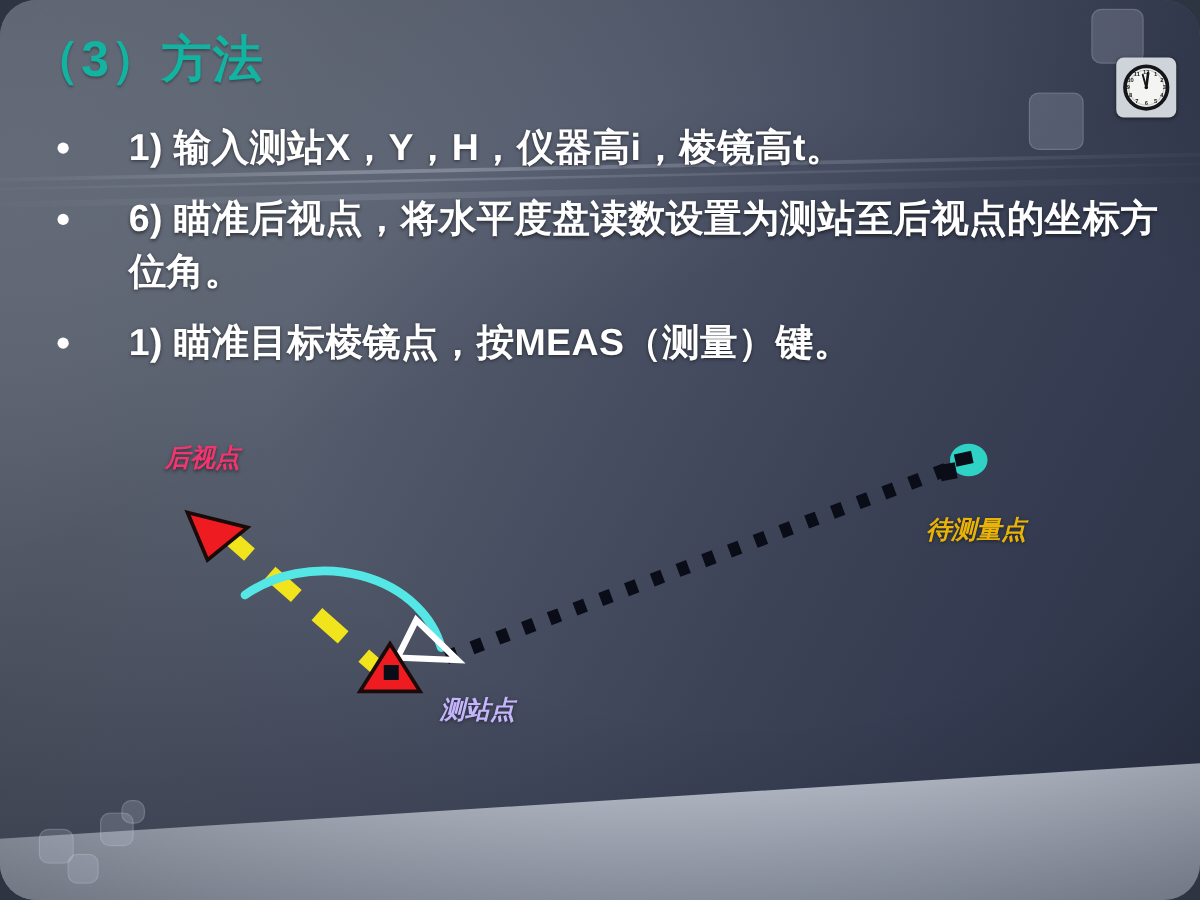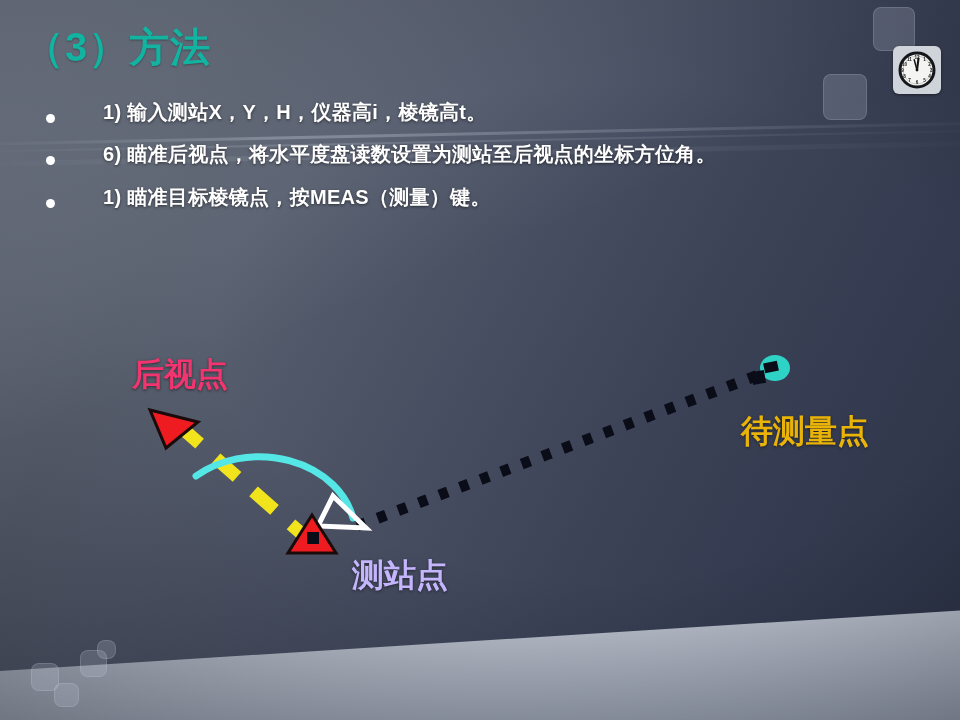--- a/index.html
+++ b/index.html
@@ -7,20 +7,21 @@
     padding: 0;
     background: #2e3542;
   }
   #slide {
     position: relative;
     width: 960px;
     height: 720px;
     overflow: hidden;
     font-family: "Liberation Sans", "DejaVu Sans", sans-serif;
     background: #4a5161;
+    border-radius: 29px;
   }
 
   
   .bg-base {
     position: absolute;
     inset: 0;
     background: linear-gradient(118deg,
        #7d8491 0%,
        #6d7482 10%,
        #5d6472 22%,
@@ -121,43 +122,44 @@
     width: 9px;
     height: 9px;
     border-radius: 50%;
     background: #ffffff;
     margin-top: 16px;
     margin-right: 48px;
   }
   .bullet-text {
     flex: 1 1 auto;
     color: #ffffff;
-    font-size: 20px;
+    font-size: 30px;
     font-weight: bold;
     line-height: 1.42;
     letter-spacing: 0.3px;
     text-shadow: 0 1px 3px rgba(0,0,0,0.55);
   }
 
   
   .diagram {
     position: absolute;
     left: 0;
     top: 330px;
     width: 960px;
     height: 300px;
   }
   .diagram svg { display: block; }
 
   .dlabel {
     position: absolute;
-    font-size: 32px;
+    font-size: 20px;
     font-weight: bold;
     white-space: nowrap;
     text-shadow: 0 1px 3px rgba(0,0,0,0.5);
+    font-style: italic;
   }
   .dlabel.back   { left: 132px; top: 353px; color: #f2356f; }
   .dlabel.target { left: 741px; top: 410px; color: #eab308; }
   .dlabel.station{ left: 352px; top: 554px; color: #c4b5fd; }
 
   
   .watermark {
     position: absolute;
     right: 22px;
     bottom: 14px;

